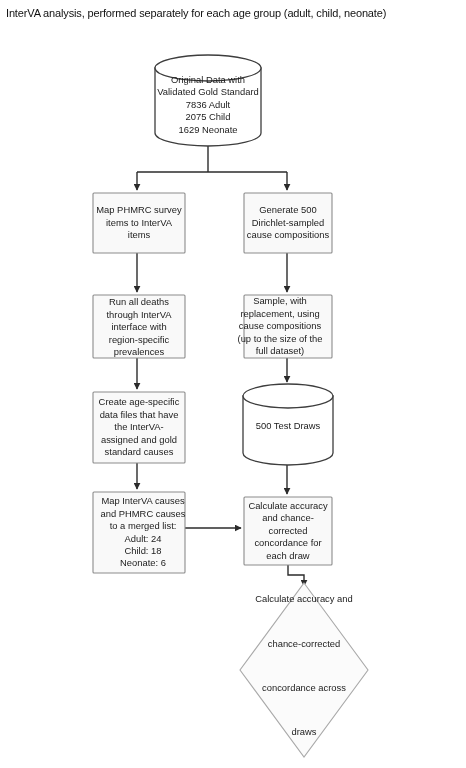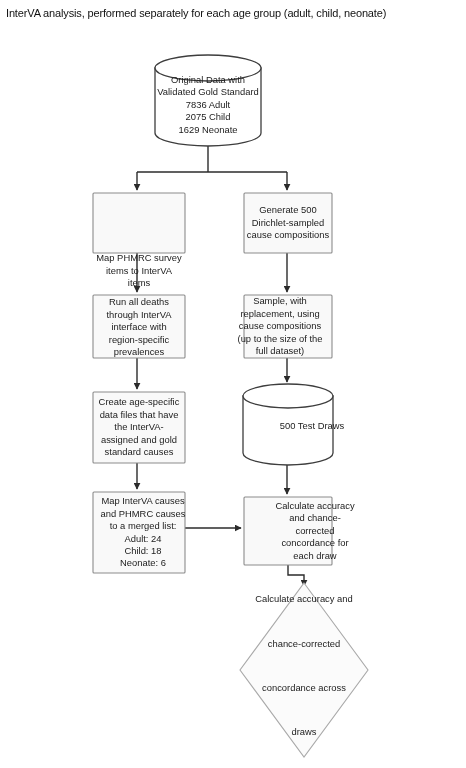--- a/index.html
+++ b/index.html
@@ -47,28 +47,28 @@
     display: flex;
     flex-direction: column;
     justify-content: center;
     align-items: center;
     pointer-events: none;
   }
   .node-label span { display: block; white-space: nowrap; }
 
   
   #lbl-source      { left: 152px; top: 66px;  width: 112px; height: 78px; }
-  #lbl-map-phmrc   { left: 93px;  top: 193px; width: 92px;  height: 60px; margin-top: 48px; }
+  #lbl-map-phmrc   { left: 93px;  top: 193px; width: 92px;  height: 60px; }
   #lbl-dirichlet   { left: 244px; top: 193px; width: 88px;  height: 60px; }
   #lbl-run-intervA { left: 93px;  top: 295px; width: 92px;  height: 65px; border-radius: 27px; }
   #lbl-sample      { left: 244px; top: 295px; width: 72px;  height: 63px; }
   #lbl-create-files{ left: 93px;  top: 392px; width: 92px;  height: 71px; }
-  #lbl-test-draws  { left: 244px; top: 395px; width: 88px;  height: 62px; padding-left: 24px; }
+  #lbl-test-draws  { left: 244px; top: 395px; width: 88px;  height: 62px; }
   #lbl-merge-list  { left: 93px;  top: 492px; width: 100px;  height: 81px; }
-  #lbl-calc-draw   { left: 244px; top: 497px; width: 88px;  height: 68px; padding-left: 27px; }
+  #lbl-calc-draw   { left: 244px; top: 497px; width: 88px;  height: 68px; }
   #lbl-calc-across { left: 246px; top: 636px; width: 116px; height: 60px; gap: 32px; }
 </style>
 </head>
 <body>
 
 <div id="chart-title">InterVA analysis, performed separately for each age group (adult, child, neonate)</div>
 
 <svg class="svg-layer" viewBox="0 0 466 768" width="466" height="768" xmlns="http://www.w3.org/2000/svg">
   <defs>
     <marker id="arrowDark" viewBox="0 0 10 10" refX="9" refY="5" markerWidth="5" markerHeight="5" orient="auto-start-reverse">

